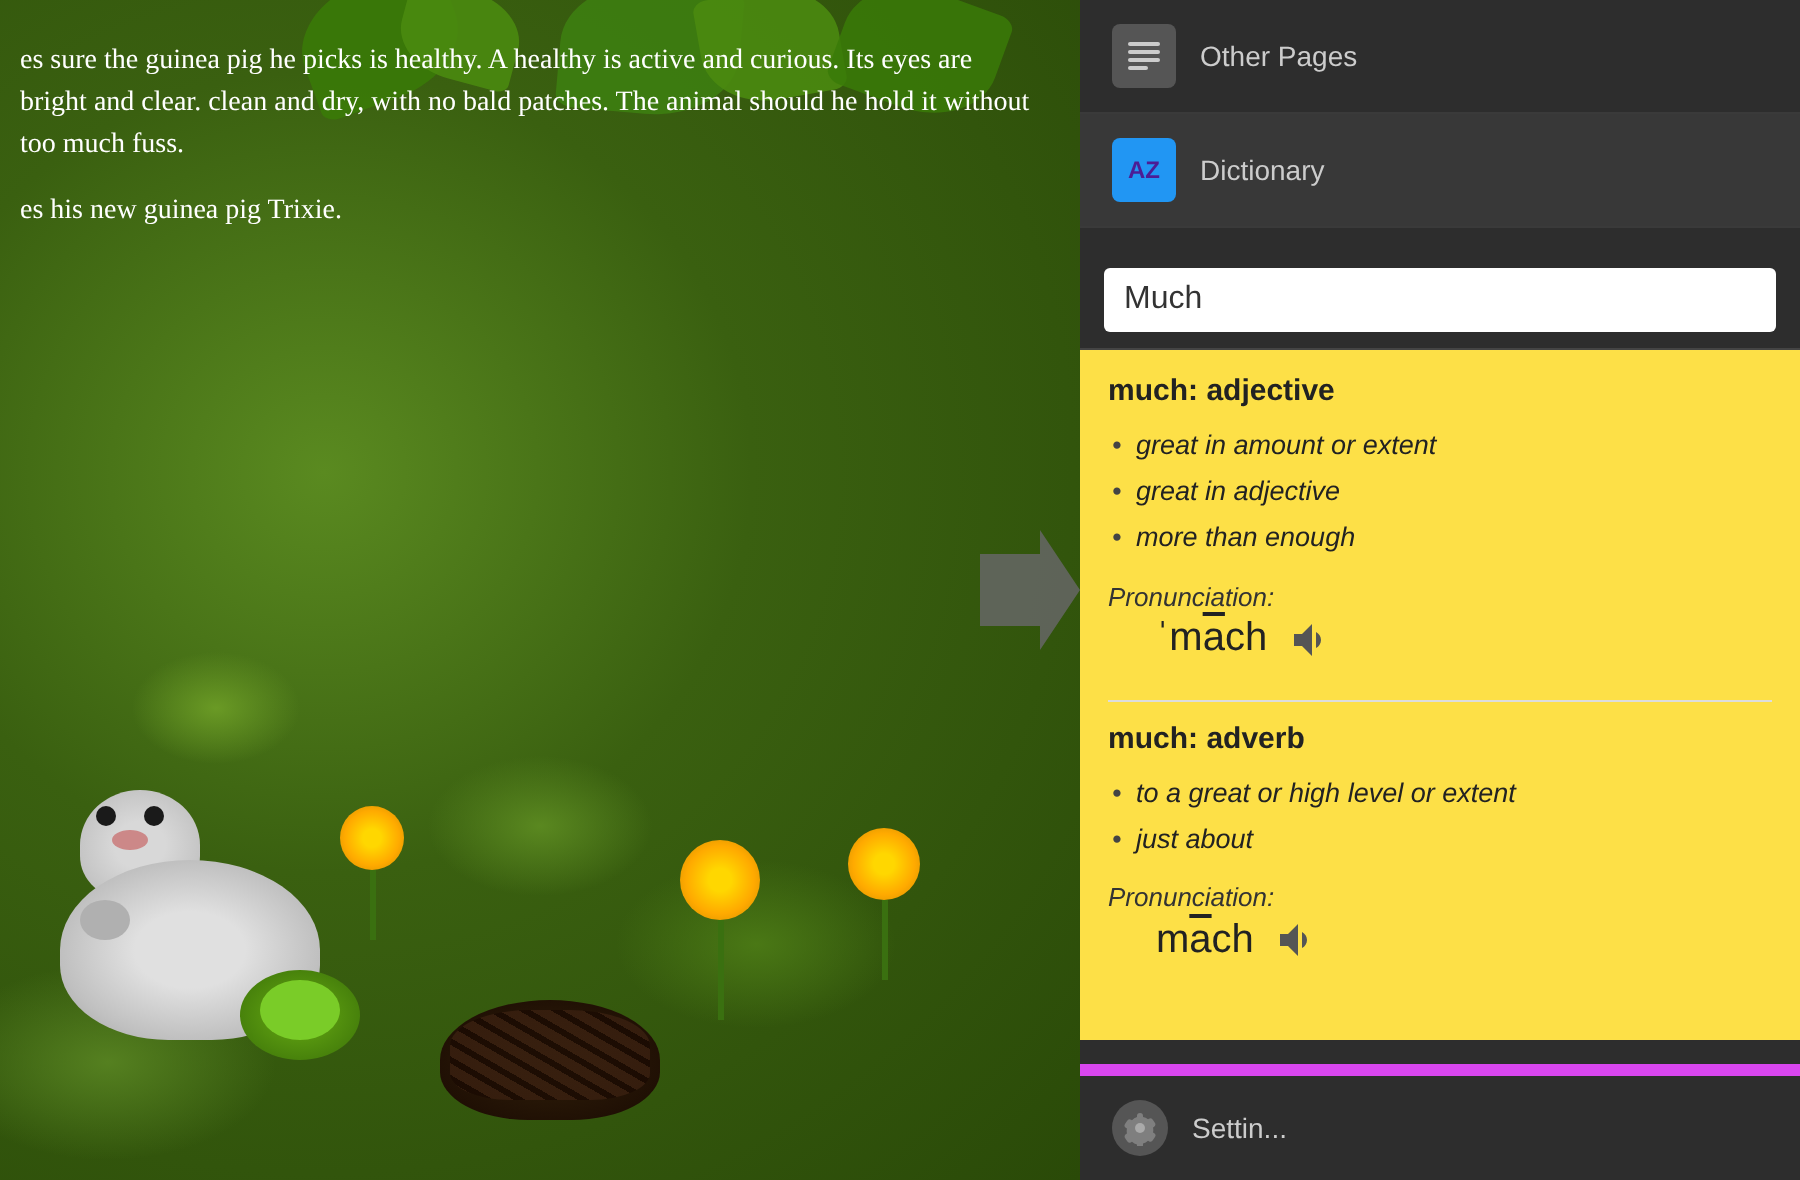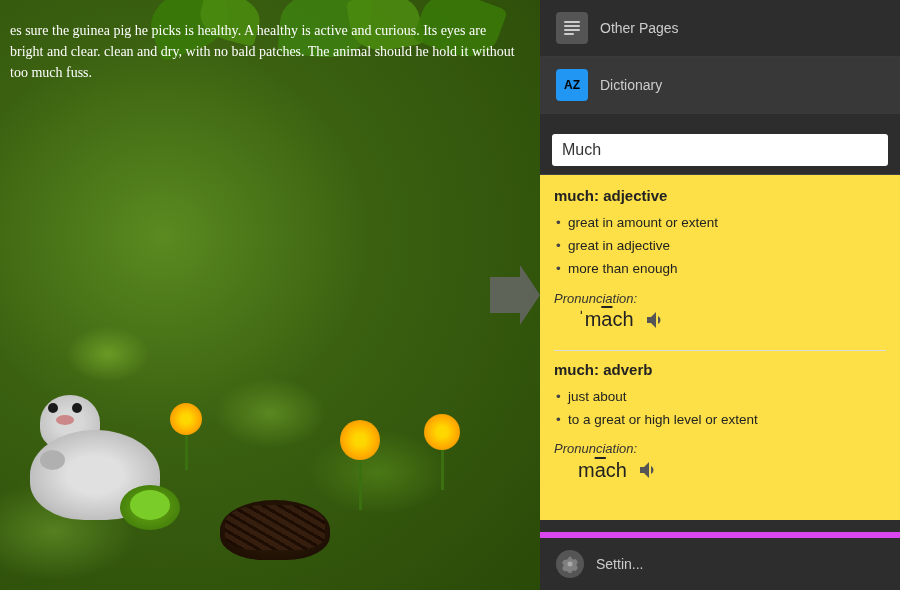--- a/index.html
+++ b/index.html
@@ -186,21 +186,21 @@
       flex-shrink: 0;
     }
 
     .nav-icon.pages-icon {
       background: #555;
       color: #ccc;
     }
 
     .nav-icon.dict-icon {
       background: #2196F3;
-      color: #000000;
+      color: #4c1d95;
       font-size: 12px;
     }
 
     .nav-label {
       color: #ccc;
       font-size: 14px;
     }
 
     
     .dict-section {
@@ -255,20 +255,21 @@
     .dict-word-pos {
       font-size: 15px;
       font-weight: bold;
       color: #222;
       margin-bottom: 8px;
     }
 
     .dict-definitions {
       list-style: none;
       margin-bottom: 10px;
+      font-style: italic;
     }
 
     .dict-definitions li {
       font-size: 13.5px;
       color: #222;
       padding: 2px 0 2px 14px;
       position: relative;
       line-height: 1.4;
     }
 
@@ -365,20 +366,21 @@
     <div class="grass-overlay"></div>
 
     <div style="position:absolute; top:-10px; left:150px; width:80px; height:60px; background:#3a7a08; border-radius:50% 10% 50% 10%; transform:rotate(-20deg); opacity:0.9;"></div>
     <div style="position:absolute; top:-5px; left:200px; width:60px; height:45px; background:#4a8a10; border-radius:10% 50% 10% 50%; transform:rotate(15deg); opacity:0.9;"></div>
     <div style="position:absolute; top:-8px; left:280px; width:90px; height:65px; background:#3d8010; border-radius:50% 10% 50% 10%; transform:rotate(5deg); opacity:0.85;"></div>
     <div style="position:absolute; top:-5px; left:350px; width:70px; height:55px; background:#4a8a10; border-radius:10% 50% 10% 50%; transform:rotate(-10deg); opacity:0.9;"></div>
     <div style="position:absolute; top:-5px; left:420px; width:80px; height:60px; background:#3a7a08; border-radius:50% 10%; transform:rotate(20deg); opacity:0.85;"></div>
 
     <div class="book-text">
       <p>es sure the guinea pig he picks is healthy. A healthy is active and curious. Its eyes are bright and clear. clean and dry, with no bald patches. The animal should he hold it without too much fuss.</p>
+      <p>es his new guinea pig Trixie.</p>
     </div>
 
     <div class="guinea-pig">
       <div class="gp-head">
         <div style="position:absolute; top:8px; left:8px; width:10px; height:10px; background:#1a1a1a; border-radius:50%;"></div>
         <div style="position:absolute; top:8px; left:32px; width:10px; height:10px; background:#1a1a1a; border-radius:50%;"></div>
         <div style="position:absolute; top:20px; left:16px; width:18px; height:10px; background:#cc8888; border-radius:50%;"></div>
       </div>
       <div class="gp-body">
         <div style="position:absolute; top:20px; left:10px; width:25px; height:20px; background:#b0b0b0; border-radius:50%;"></div>
@@ -469,22 +471,22 @@
         </div>
       </div>
 
       <div class="divider"></div>
 
       <div class="dict-entry">
         <div class="dict-word-pos">
           <span>much</span>: <span>adverb</span>
         </div>
         <ul class="dict-definitions">
+          <li>to a great or high level or extent</li>
           <li>just about</li>
-          <li>to a great or high level or extent</li>
         </ul>
         <div class="pronunciation-block">
           <span class="pronunciation-label">Pronunciation:</span>
           <div class="pronunciation-row">
             <span class="pronunciation-text">
               m<span class="overline">a</span>ch
             </span>
             <div class="sound-icon">
               <svg width="20" height="20" viewBox="0 0 20 20" fill="#555">
                 <path d="M3 7v6h4l5 5V2L7 7H3zm13.5 3c0-1.77-1.02-3.29-2.5-4.03v8.05c1.48-.73 2.5-2.25 2.5-4.02z"></path>

